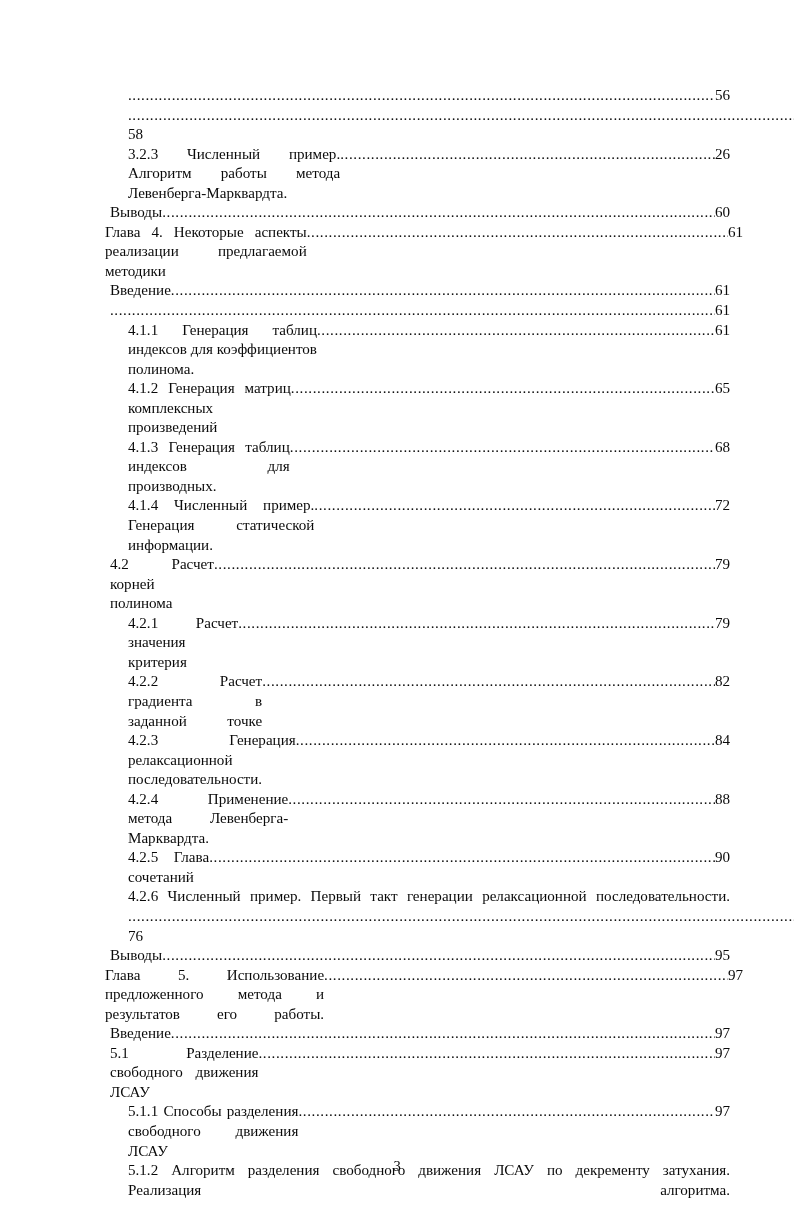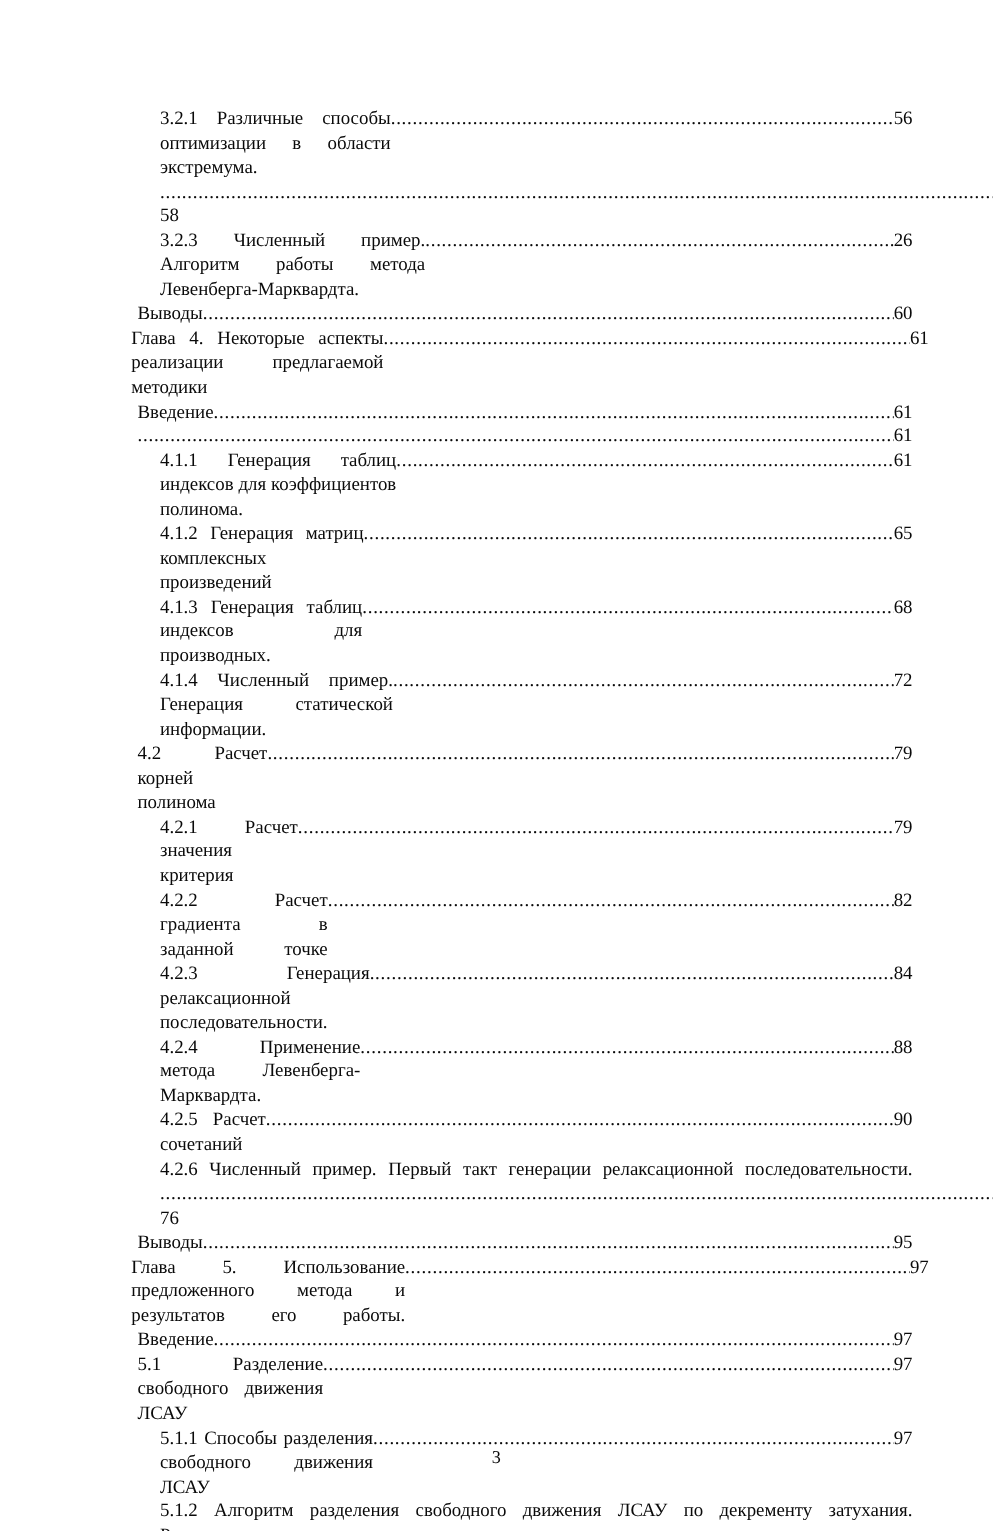--- a/index.html
+++ b/index.html
@@ -102,21 +102,20 @@
     color: #0a0a0a;
   }
 </style>
 </head>
 <body>
 
 <div id="toc-page">
   <div id="toc-list">
       <div class="toc-entry lvl-2">
         <span class="toc-row">
-          <span class="toc-title">3.2.1 Различные способы оптимизации в области экстремума.</span>
           <span class="toc-leader"></span>
           <span class="toc-page-num">56</span>
         </span>
       </div>
       <div class="toc-entry lvl-2 wrap"><span class="wrap-tail">
           <span class="toc-leader"></span>
           <span class="toc-page-num">58</span>
         </span></div>
       <div class="toc-entry lvl-2">
         <span class="toc-row">
@@ -210,21 +209,21 @@
       </div>
       <div class="toc-entry lvl-2">
         <span class="toc-row">
           <span class="toc-title">4.2.4 Применение метода Левенберга-Марквардта.</span>
           <span class="toc-leader"></span>
           <span class="toc-page-num">88</span>
         </span>
       </div>
       <div class="toc-entry lvl-2">
         <span class="toc-row">
-          <span class="toc-title">4.2.5 Расчет сочетаний</span>
+          <span class="toc-title">4.2.5 Глава сочетаний</span>
           <span class="toc-leader"></span>
           <span class="toc-page-num">90</span>
         </span>
       </div>
       <div class="toc-entry lvl-2 wrap"><span class="toc-title">4.2.6 Численный пример. Первый такт генерации релаксационной последовательности.</span><span class="wrap-tail">
           <span class="toc-leader"></span>
           <span class="toc-page-num">76</span>
         </span></div>
       <div class="toc-entry lvl-1">
         <span class="toc-row">

